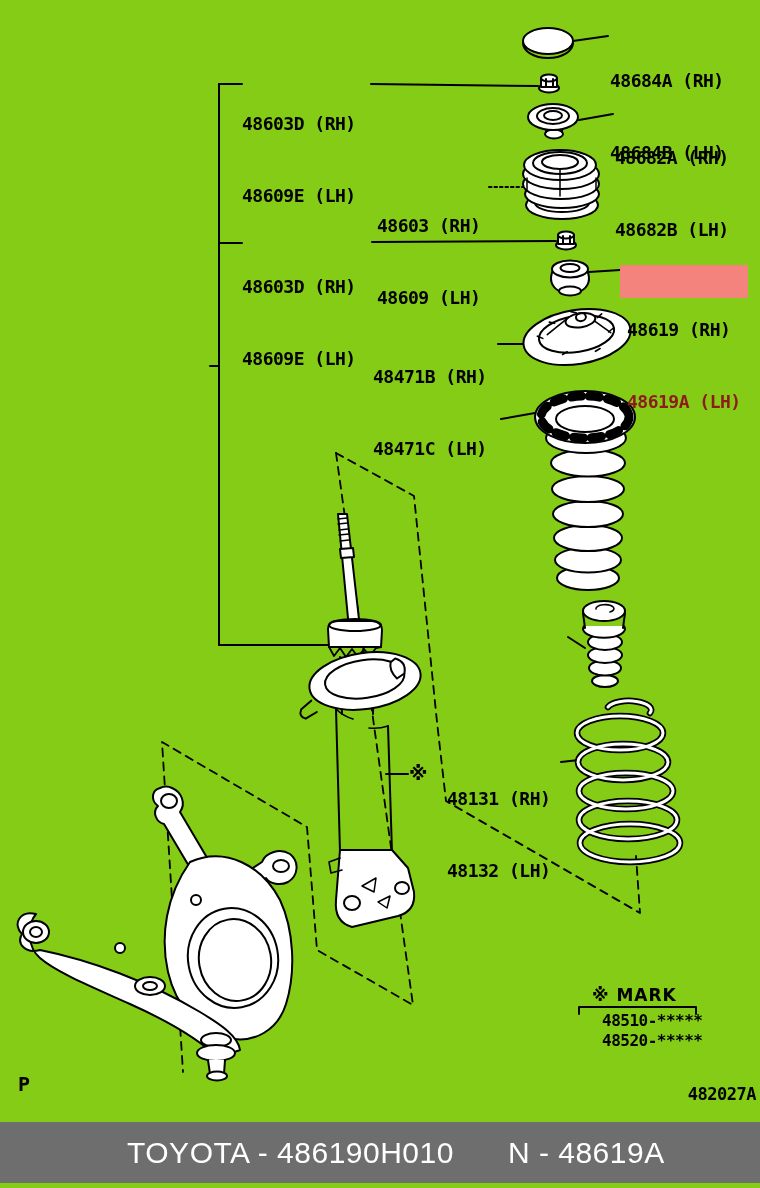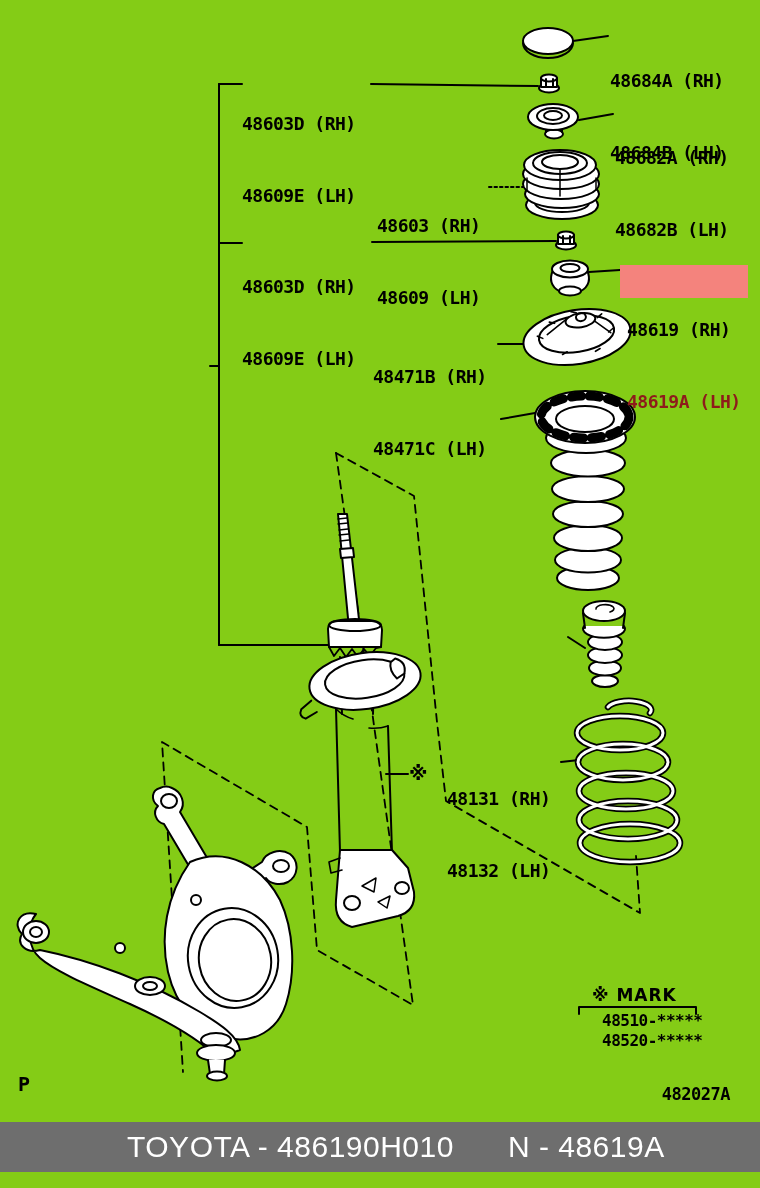--- a/index.html
+++ b/index.html
@@ -17,23 +17,23 @@
   #lb-48619 .pl2{position:relative;z-index:1;color:var(--hl-fg,#8e1b1b);}
   .mark-sym{position:absolute;font-weight:bold;font-size:19px;color:#000;
             font-family:"DejaVu Sans",sans-serif;}
   .legend{position:absolute;left:592px;top:985px;color:#000;}
   .legend .lg-title{font-weight:bold;font-size:17px;letter-spacing:1px;
                     font-family:"DejaVu Sans",sans-serif;}
   .legend .lg-item{font-weight:bold;font-size:16px;line-height:20px;margin-left:10px;
                    letter-spacing:-0.5px;white-space:pre;}
   .legend .lg-item.first{margin-top:6px;}
   .page-letter{position:absolute;left:18px;top:1072px;font-size:20px;font-weight:bold;color:#000;}
-  .fig-num{position:absolute;right:30px;top:1084px;font-size:17px;font-weight:bold;color:#000;
+  .fig-num{position:absolute;right:4px;top:1084px;font-size:17px;font-weight:bold;color:#000;
            letter-spacing:-0.5px;}
-  .footer{position:absolute;left:0;top:1122px;width:760px;height:50px;
+  .footer{position:absolute;left:0;top:1122px;width:760px;height:61px;
           background:var(--footer-bg,#6e6e6e);display:flex;align-items:center;
           font-family:"Liberation Sans","DejaVu Sans",sans-serif;color:#fff;font-size:30px;
           letter-spacing:0.5px;}
   .footer .f-left{margin-left:127px;}
   .footer .f-right{margin-left:54px;}
 </style>
 </head>
 <body>
 
 <div id="stage">

